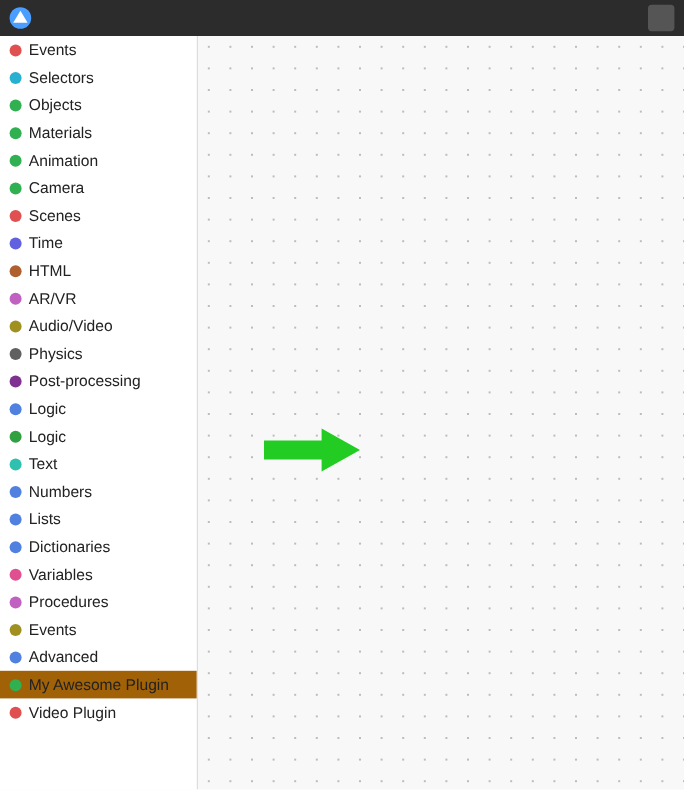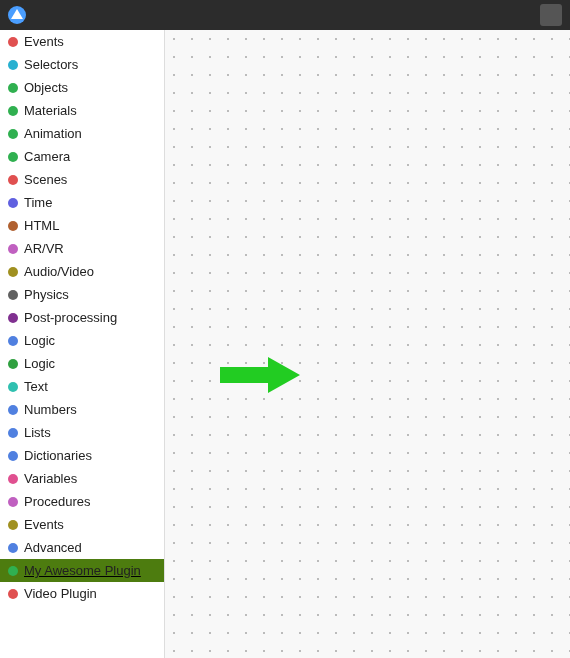--- a/index.html
+++ b/index.html
@@ -83,22 +83,21 @@
     }
 
     .sidebar-item {
       display: flex;
       align-items: center;
       padding: 4px 8px;
       cursor: pointer;
       white-space: nowrap;
     }
     .sidebar-item.highlighted {
-      background: #4d7c0f;
-      text-decoration: underline;
+      background: #a16207;
     }
     .dot {
       width: 10px;
       height: 10px;
       border-radius: 50%;
       margin-right: 6px;
       flex-shrink: 0;
     }
     .sidebar-item-label {
       font-size: 13px;

